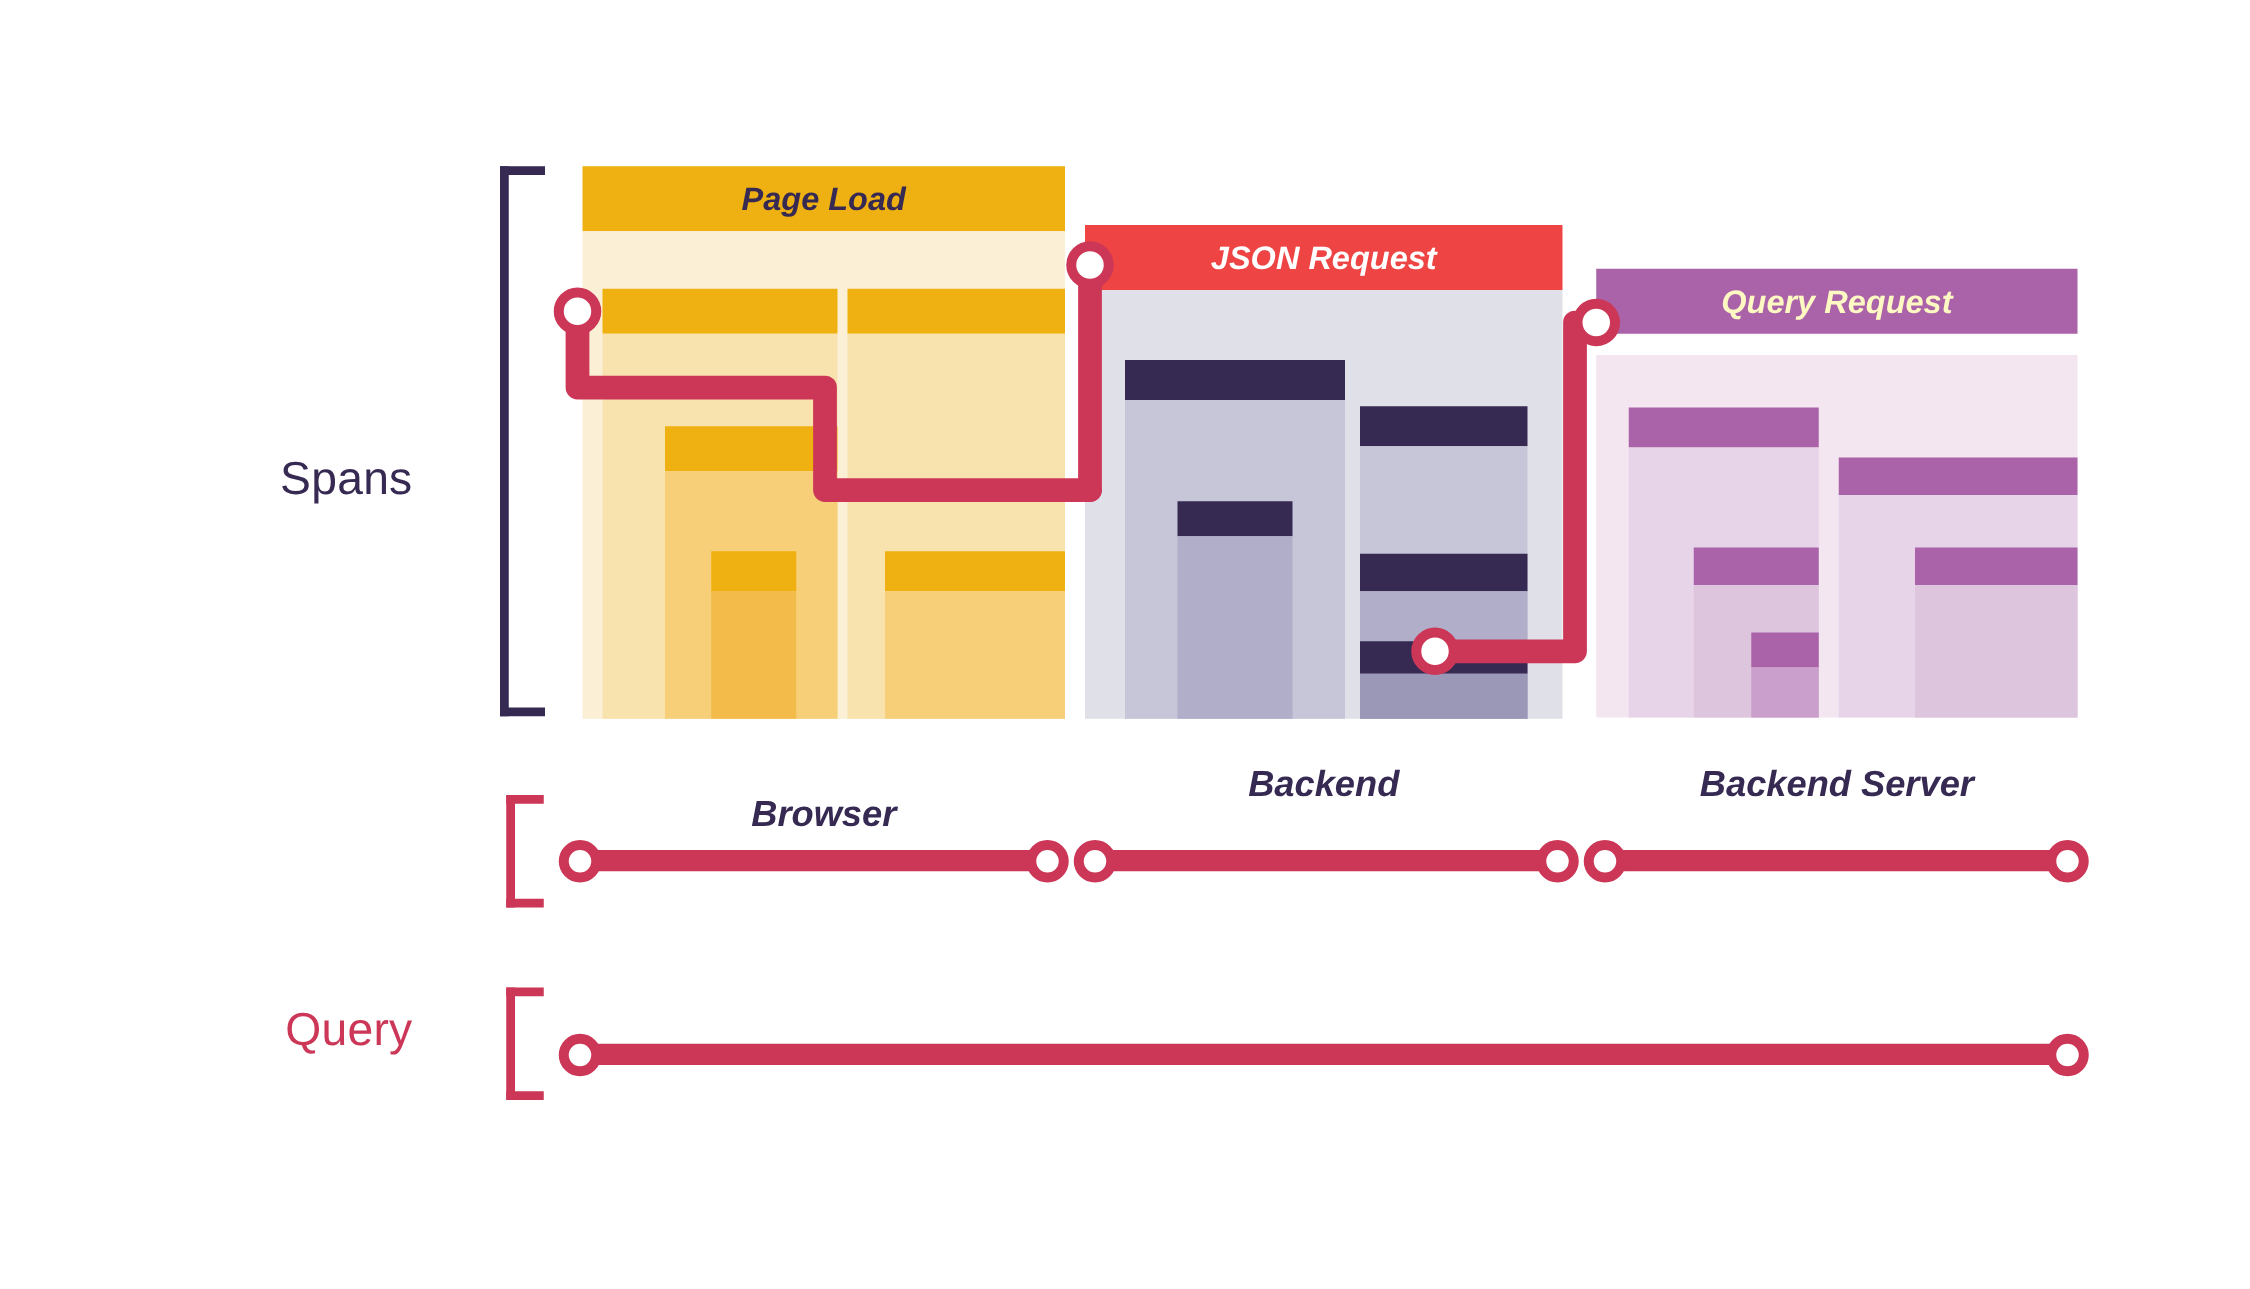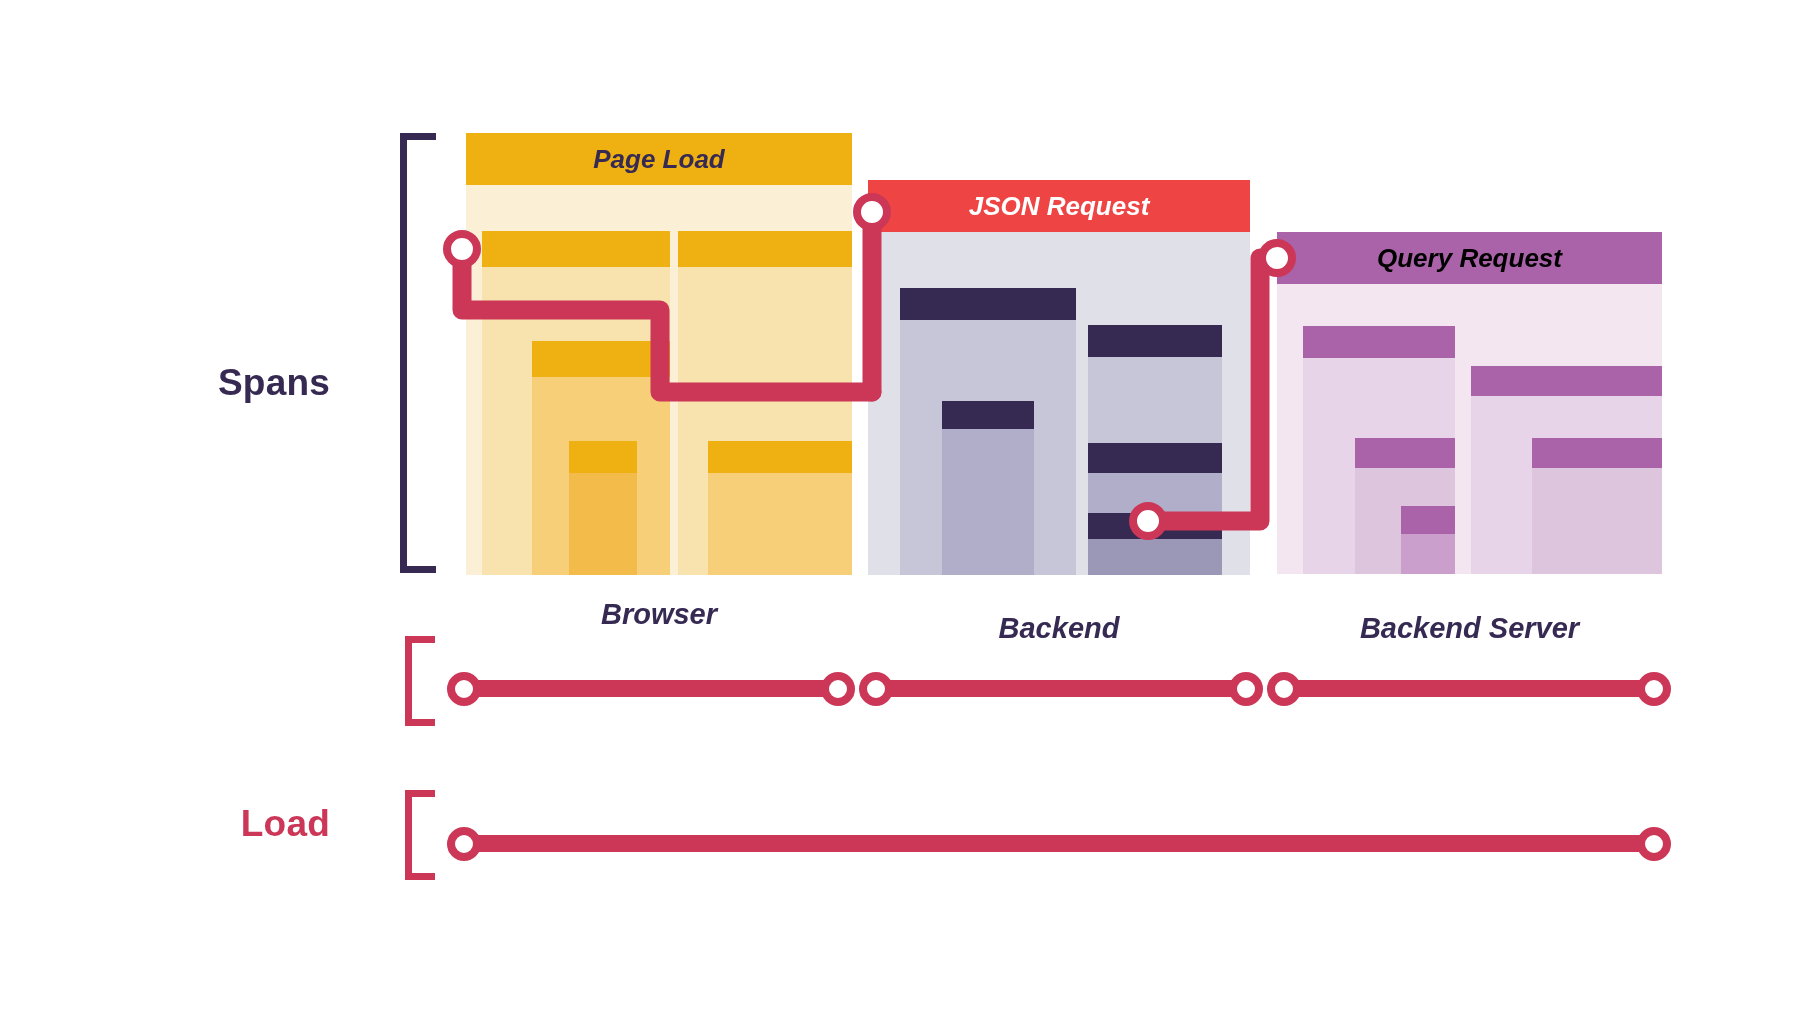--- a/index.html
+++ b/index.html
@@ -14,21 +14,21 @@
     overflow: hidden;
   }
   #stage {
     position: relative;
     width: 1800px;
     height: 1031px;
     background: #ffffff;
   }
   .row-label {
     position: absolute;
-    font-weight: bold;
+    font-weight: normal;
     letter-spacing: 0.2px;
     white-space: nowrap;
     text-align: right;
   }
   #spans-label {
     right: 1470px;
     top: 362px;
     font-size: 37px;
     color: #362a53;
   }
@@ -142,21 +142,21 @@
   }
 </style>
 </head>
 <body>
 
 <div id="stage">
 
   <div class="row-label" id="spans-label">Spans</div>
 
 
-  <div class="row-label" id="trace-label">Load</div>
+  <div class="row-label" id="trace-label">Query</div>
 
   <div class="bracket" id="spans-bracket"></div>
   <div class="bracket" id="transactions-bracket"></div>
   <div class="bracket" id="trace-bracket"></div>
 
   <div class="service-col" id="col-browser" style="left:466px; width:386px;">
     <div class="col-header" style="top:133px; background:#efb111; color:#362a53;">Page Load</div>
 
     <div class="span-bar" style="left:0px; top:185px; width:386px; height:390px; background:#fbf0d5;"></div>
 
@@ -175,21 +175,21 @@
 
     <div class="span-bar" style="left:212px; top:231px; width:174px; height:344px;">
       <div class="cap" style="height:36px; background:#efb111;"></div>
       <div class="body" style="top:36px; background:#f8e2ad;"></div>
     </div>
     <div class="span-bar" style="left:242px; top:441px; width:144px; height:134px;">
       <div class="cap" style="height:32px; background:#efb111;"></div>
       <div class="body" style="top:32px; background:#f7cf78;"></div>
     </div>
 
-    <div class="service-name" style="left:0px; width:386px; top:598px;">Browser</div>
+    <div class="service-name" style="left:0px; width:386px; top:636px;">Browser</div>
   </div>
 
   <div class="service-col" id="col-backend" style="left:868px; width:382px;">
     <div class="col-header" style="top:180px; background:#ef4444; color:#ffffff;">JSON Request</div>
 
     <div class="span-bar" style="left:0px; top:232px; width:382px; height:343px; background:#e0e0e9;"></div>
 
     <div class="span-bar" style="left:32px; top:288px; width:176px; height:287px;">
       <div class="cap" style="height:32px; background:#362a53;"></div>
       <div class="body" style="top:32px; background:#c7c5d8;"></div>
@@ -209,21 +209,21 @@
     </div>
     <div class="span-bar" style="left:220px; top:513px; width:134px; height:62px;">
       <div class="cap" style="height:26px; background:#362a53;"></div>
       <div class="body" style="top:26px; background:#9a98b6;"></div>
     </div>
 
     <div class="service-name" style="left:0px; width:382px; top:612px;">Backend</div>
   </div>
 
   <div class="service-col" id="col-database" style="left:1277px; width:385px;">
-    <div class="col-header" style="top:232px; background:#aa63a9; color:#000000;">Query Request</div>
+    <div class="col-header" style="top:215px; background:#aa63a9; color:#fef9c3;">Query Request</div>
 
     <div class="span-bar" style="left:0px; top:284px; width:385px; height:290px; background:#f3e6f1;"></div>
 
     <div class="span-bar" style="left:26px; top:326px; width:152px; height:248px;">
       <div class="cap" style="height:32px; background:#aa63a9;"></div>
       <div class="body" style="top:32px; background:#e7d4e8;"></div>
     </div>
     <div class="span-bar" style="left:78px; top:438px; width:100px; height:136px;">
       <div class="cap" style="height:30px; background:#aa63a9;"></div>
       <div class="body" style="top:30px; background:#ddc5dd;"></div>

